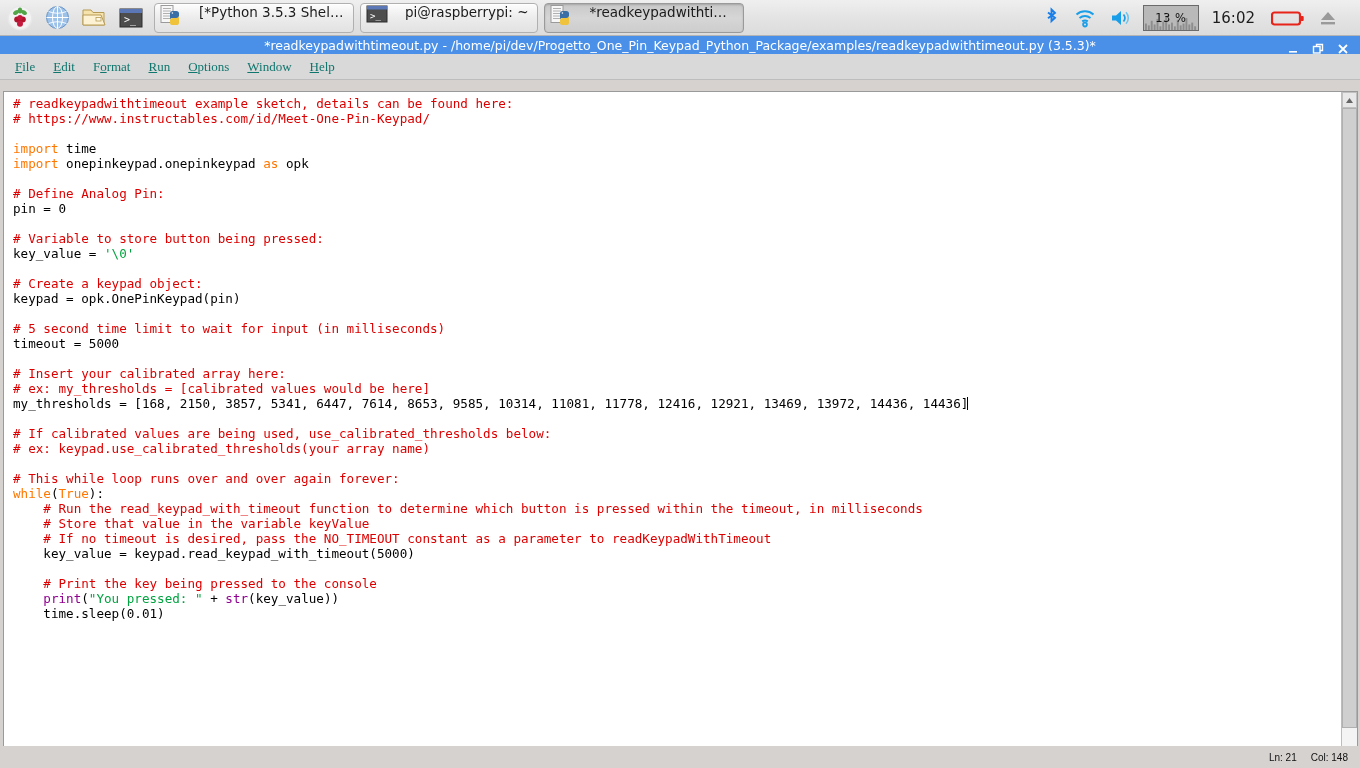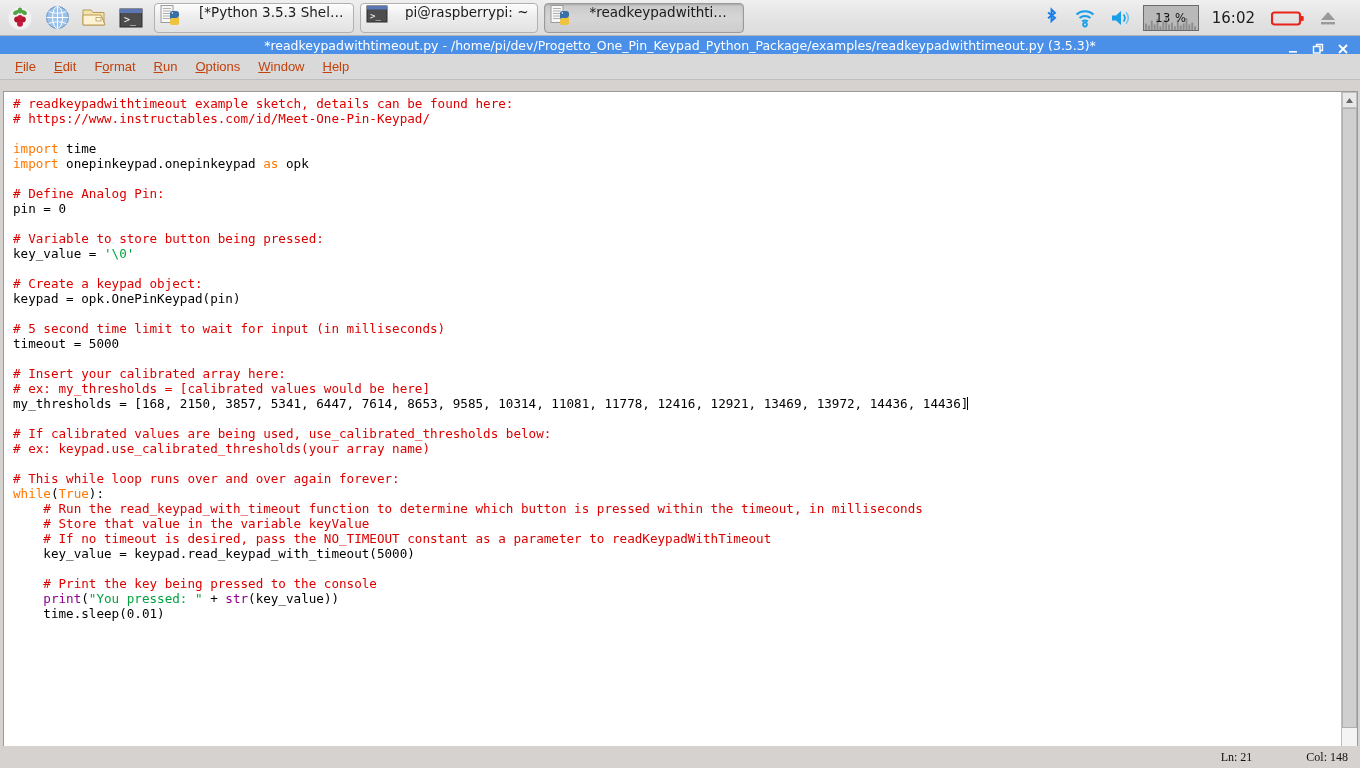--- a/index.html
+++ b/index.html
@@ -107,23 +107,23 @@
   }
 
   #menubar {
     height: 26px;
     background: #d9d9d9;
     border-bottom: 1px solid #bdbdbd;
     display: flex; align-items: center;
     padding-left: 6px;
   }
   .menu-item {
-    font-size: 13px; color: #c2410c;
+    font-size: 13px; color: #0f766e;
     padding: 3px 9px;
-    font-family: Liberation Sans, sans-serif;
+    font-family: Liberation Serif, serif;
     white-space: nowrap;
   }
   .menu-item u { text-decoration: underline; }
 
   
   #editor-wrap {
     position: absolute;
     top: 52px; left: 0;
     width: 1360px;
     height: 680px;
@@ -185,23 +185,22 @@
   #statusbar {
     position: absolute;
     left: 0; bottom: 0;
     width: 1360px; height: 22px;
     background: #d6d2d0;
     display: flex; align-items: center; justify-content: flex-end;
     padding-right: 12px;
     gap: 14px;
   }
   .status-text {
-    font-size: 12px; color: #111;
-    font-family: Liberation Serif, serif;
-    margin-left: 40px;
+    font-size: 10px; color: #111;
+    font-family: Liberation Sans, sans-serif;
   }
 </style>
 </head>
 <body>
 
 <div id="taskbar">
 
   <div class="launcher">
     <svg width="26" height="26" viewBox="0 0 26 26">
       <circle cx="13" cy="13" r="12.5" fill="#e8e8e8"></circle>

